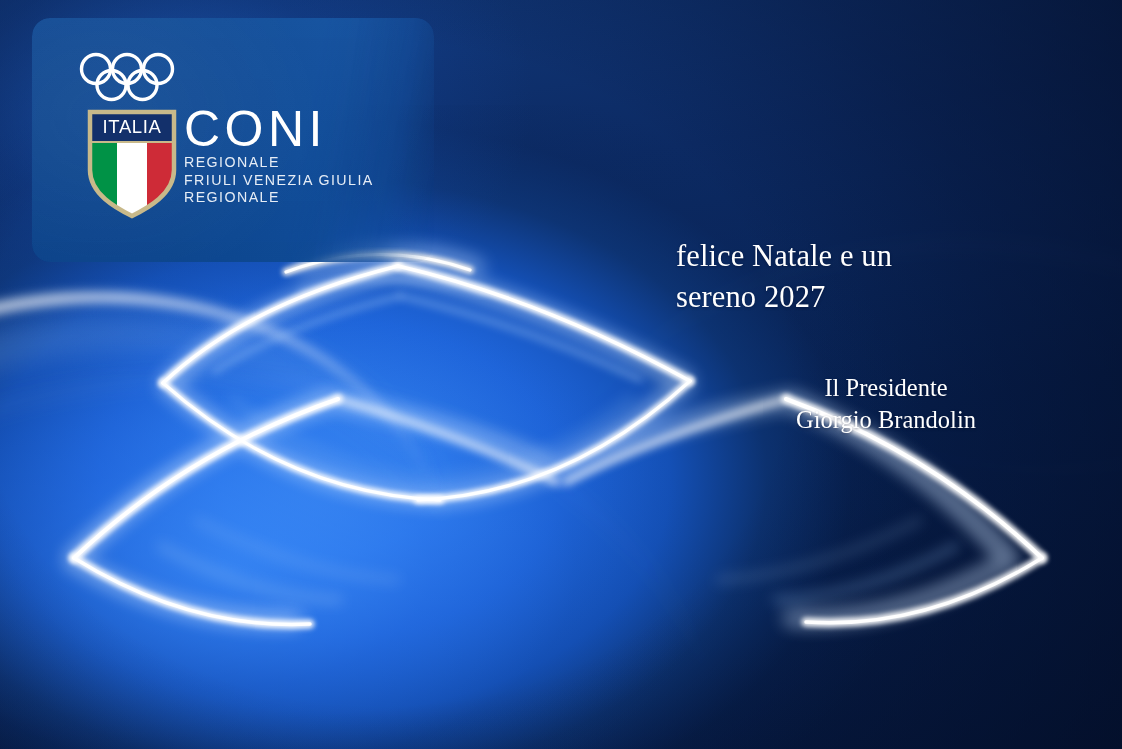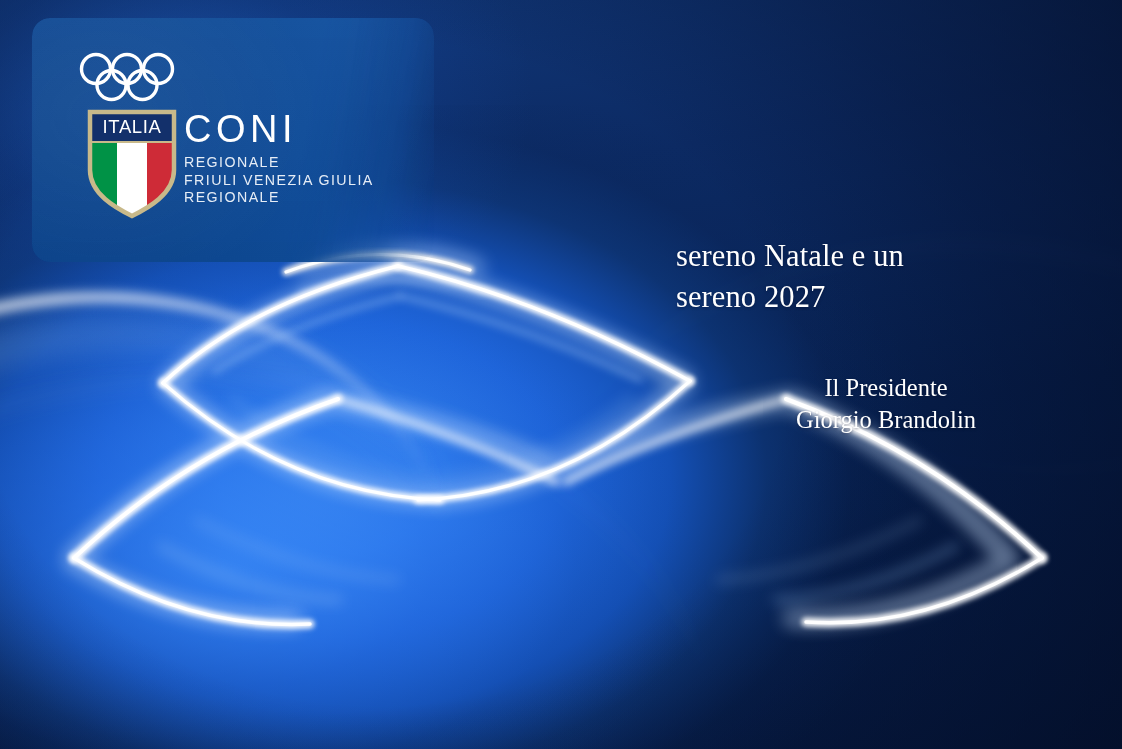--- a/index.html
+++ b/index.html
@@ -181,21 +181,21 @@
 
   
   .shield { position: absolute; left: 12px; top: 56px; width: 92px; height: 112px; }
   .shield svg { display: block; }
 
   
   .wordmark { position: absolute; left: 110px; top: 57px; width: 260px; }
   .wm-coni {
     font-family: "Liberation Sans", "DejaVu Sans", sans-serif;
     color: #ffffff;
-    font-size: 38px;
+    font-size: 50px;
     font-weight: 400;
     letter-spacing: 4.5px;
     line-height: 40px;
   }
   .wm-sub {
     font-family: "Liberation Sans", "DejaVu Sans", sans-serif;
     color: #e6edf6;
     font-size: 14.2px;
     font-weight: 400;
     letter-spacing: 1.45px;
@@ -389,21 +389,21 @@
       <div class="wm-coni">CONI</div>
       <div class="wm-sub">
         <div>REGIONALE</div>
         <div>FRIULI VENEZIA GIULIA</div>
         <div>REGIONALE</div>
       </div>
     </div>
   </div>
 
   <div id="greeting">
-    <div class="line">sereno Natale e un</div>
+    <div class="line">felice Natale e un</div>
     <div class="line">sereno 2027</div>
   </div>
 
   <div id="signature">
     <div class="line">Il Presidente</div>
     <div class="line">Giorgio Brandolin</div>
   </div>
 
 </div>
 

